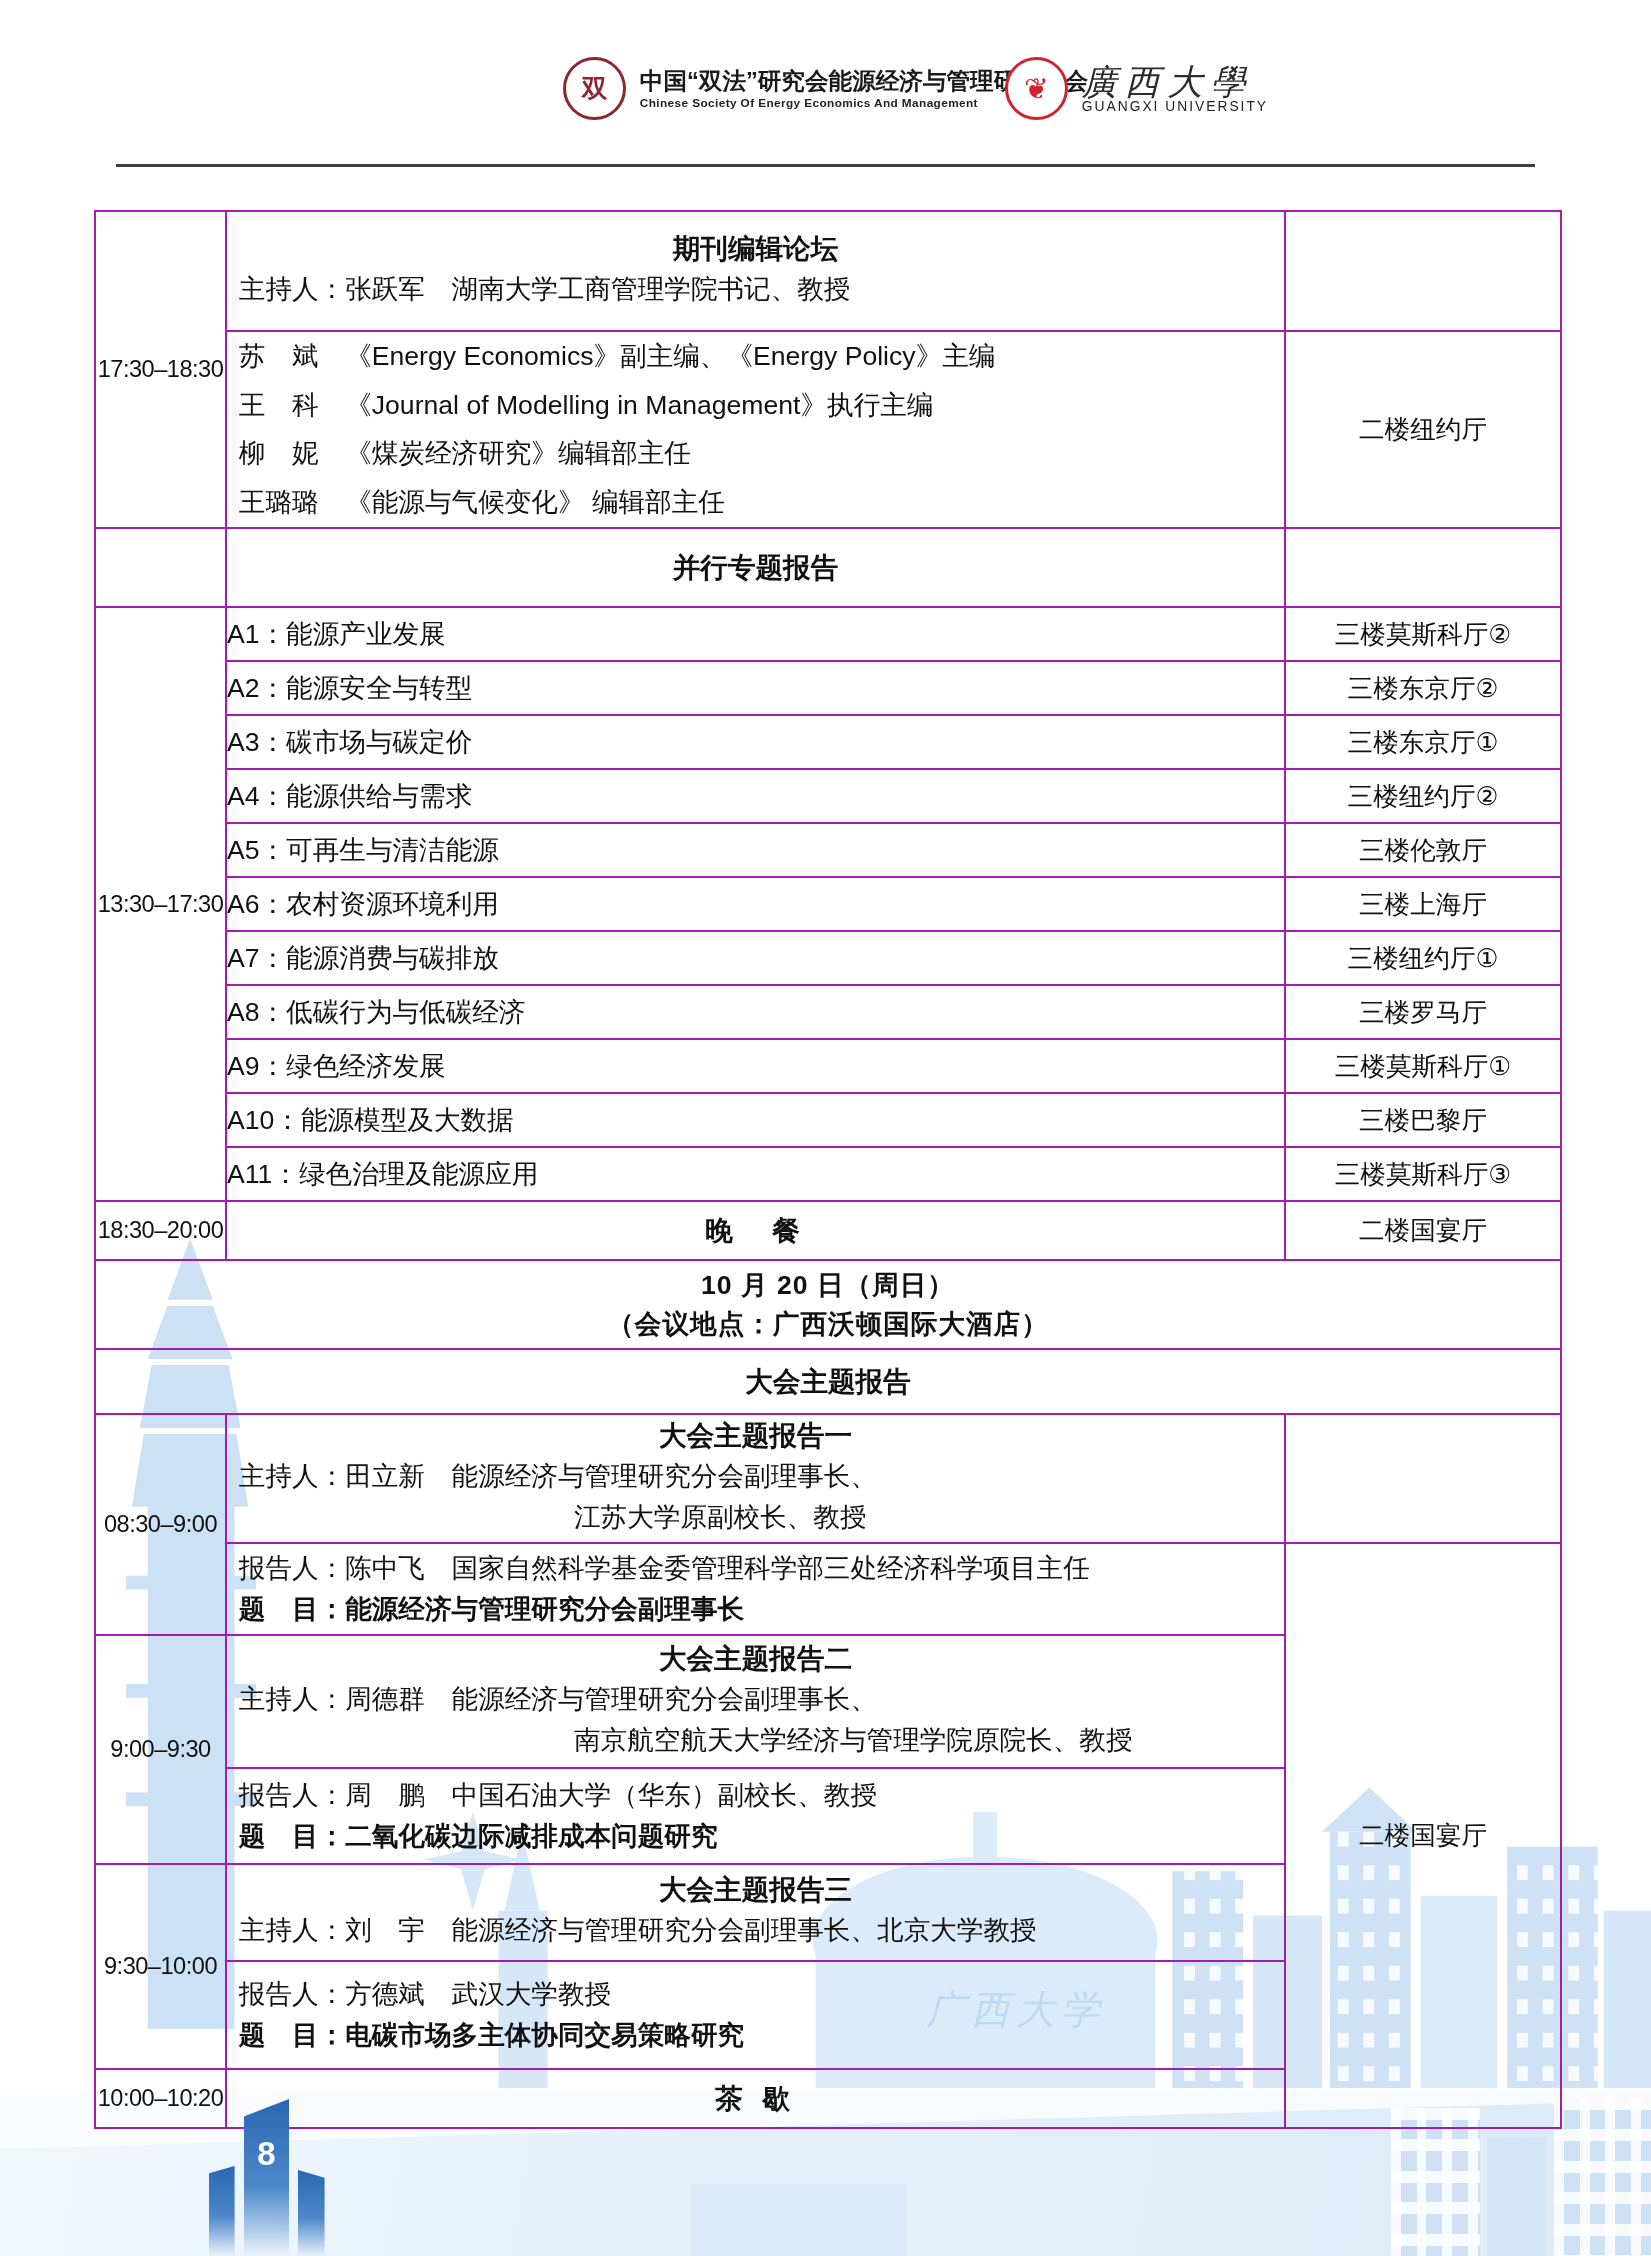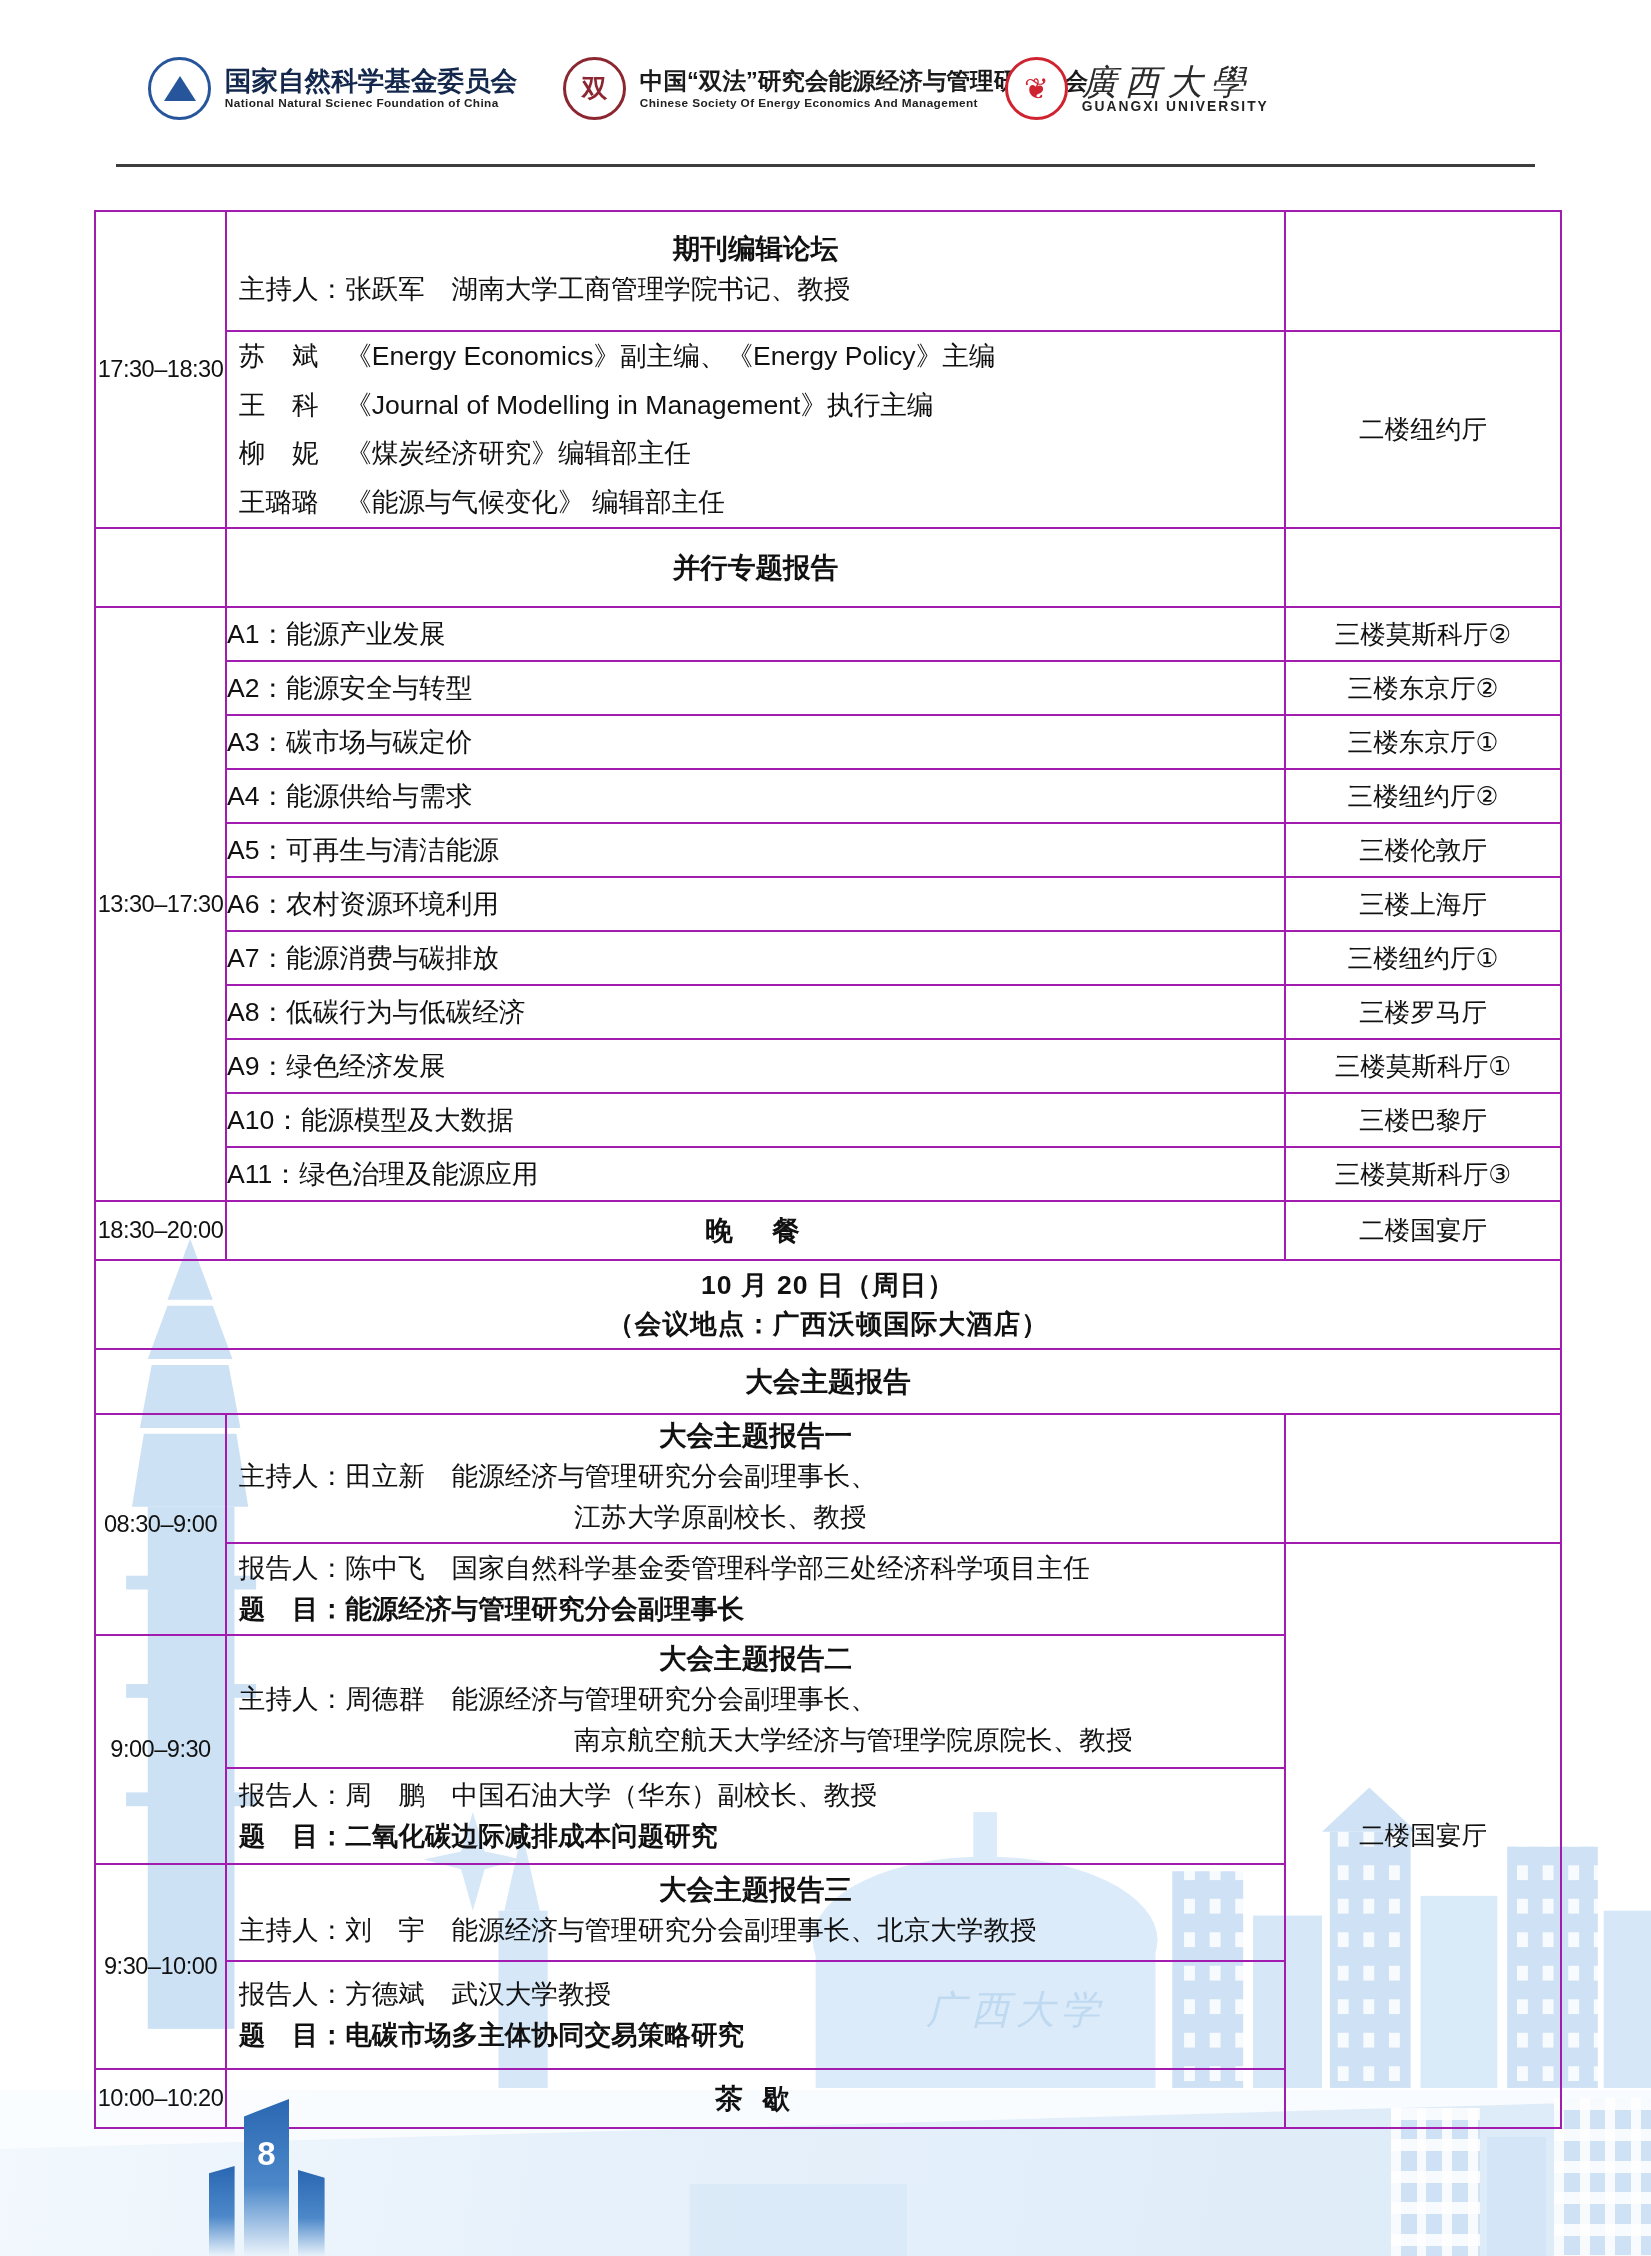--- a/index.html
+++ b/index.html
@@ -11,21 +11,21 @@
   .logo-circle{width:57px;height:57px;border-radius:50%;flex:0 0 auto;display:flex;align-items:center;justify-content:center;}
   .nsfc-circle{border:3px solid #27559c;background:#fff;}
   .nsfc-tri{width:0;height:0;border-left:16.7px solid transparent;border-right:16.7px solid transparent;border-bottom:25.6px solid #27559c;}
   .csee-circle{border:3.9px solid #8c2630;background:#fff;color:#8c2630;font-weight:bold;font-size:25.6px;}
   .gxu-circle{border:3px solid #cf2330;background:#fff;color:#cf2330;font-size:29.6px;}
   .logo-texts{display:flex;flex-direction:column;justify-content:center;}
   .logo-title{font-weight:bold;color:#13284c;font-size:26.6px;line-height:29.6px;white-space:nowrap;}
   .logo-title.dark{color:#1a1a1a;font-size:23.6px;}
   .logo-sub{font-size:11.8px;color:#222;font-weight:bold;letter-spacing:0.4px;}
   .gxu-script{font-size:35px;color:#2b2b2b;font-style:italic;letter-spacing:7.9px;line-height:35px;}
-  .gxu-sub{font-size:13.8px;color:#222;letter-spacing:2px;font-weight:bold;}
+  .gxu-sub{font-size:13.8px;color:#222;letter-spacing:2px;font-weight:normal;}
   .header-rule{position:absolute;left:116px;top:164px;width:1419px;height:3px;background:#3d3d3d;}
 
   
   .wm{position:absolute;left:0;top:1221px;z-index:0;}
   .wm-script{position:absolute;left:926px;top:1983px;font-size:39px;color:#b9d7ef;font-style:italic;letter-spacing:5.9px;z-index:0;opacity:.85;}
   .bottom-strip{position:absolute;left:0;top:2090px;width:1652px;height:166px;z-index:0;
      background:linear-gradient(100deg,#f2f8fd 0%,#e7f1fb 35%,#dcebf8 100%);}
   .bottom-strip .diag{position:absolute;left:0;top:0;width:100%;height:59px;background:#fbfdff;
      clip-path:polygon(0 0,100% 0,100% 18%,0 100%);opacity:.9;}
   .bld{position:absolute;background:#d3e5f6;}
@@ -105,29 +105,20 @@
   <div class="wm-script">广西大学</div>
 
   <div class="bottom-strip">
     <div class="diag"></div>
     <div class="bld win" style="left:1391px;top:17.7px;width:89px;height:149px;"></div>
     <div class="bld" style="left:1487px;top:47px;width:59px;height:119px;"></div>
     <div class="bld win" style="left:1554px;top:7.9px;width:98px;height:159px;"></div>
     <div class="bld" style="left:690px;top:94px;width:217px;height:73px;opacity:.55;"></div>
   </div>
 
-  <div class="logo-group" style="left:148px;">
-    <div class="logo-circle nsfc-circle">
-        <div class="nsfc-tri"></div>
-      </div>
-    <div class="logo-texts">
-      <div class="logo-title">国家自然科学基金委员会</div>
-      <div class="logo-sub">National Natural Scienec Foundation of China</div>
-    </div>
-  </div>
   <div class="logo-group" style="left:563px;">
     <div class="logo-circle csee-circle">双</div>
     <div class="logo-texts">
       <div class="logo-title dark">中国“双法”研究会能源经济与管理研究分会</div>
       <div class="logo-sub">Chinese Society Of Energy Economics And Management</div>
     </div>
   </div>
   <div class="logo-group" style="left:1005px;">
     <div class="logo-circle gxu-circle">❦</div>
     <div class="logo-texts">

